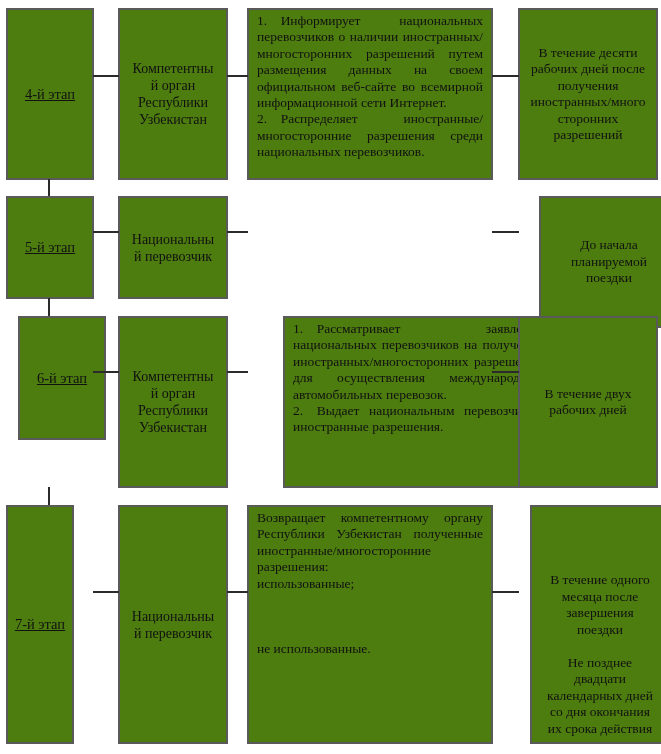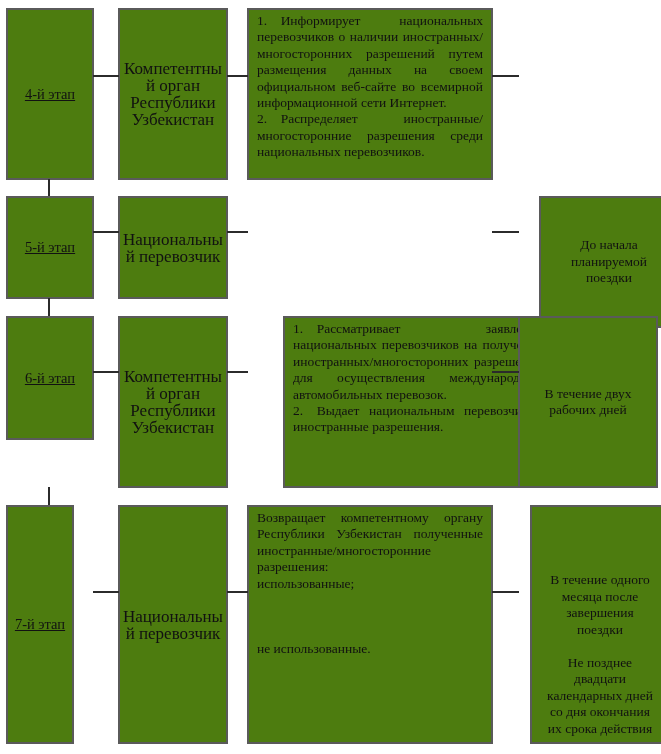--- a/index.html
+++ b/index.html
@@ -27,21 +27,21 @@
     justify-content: center;
     text-align: center;
     font-size: 14.5px;
     text-decoration: underline;
   }
   .actor {
     display: flex;
     align-items: center;
     justify-content: center;
     text-align: center;
-    font-size: 17px;
+    font-size: 14px;
     line-height: 17px;
     white-space: pre-line;
   }
   .desc {
     padding: 3px 8px;
     font-size: 13.5px;
     line-height: 16.4px;
     text-align: justify;
     white-space: pre-line;
   }
@@ -77,20 +77,28 @@
     <span>4-й этап</span>
   </div>
   <div class="box actor" style="left:118px; top:8px; width:110px; height:172px;">
     <span>Компетентны
 й орган
 Республики
 Узбекистан</span>
   </div>
   <div class="box desc" style="left:247px; top:8px; width:246px; height:172px;">1. Информирует национальных перевозчиков о наличии иностранных/ многосторонних разрешений путем размещения данных на своем официальном веб-сайте во всемирной информационной сети Интернет.
 2. Распределяет иностранные/ многосторонние разрешения среди национальных перевозчиков.</div>
+  <div class="box timing" style="left:518px; top:8px; width:140px; height:172px;">
+    <span>В течение десяти
+рабочих дней после
+получения
+иностранных/много
+сторонних
+разрешений</span>
+  </div>
   <div class="line h-line" style="left:93px; top:75px; width:26px;"></div>
   <div class="line h-line" style="left:227px; top:75px; width:21px;"></div>
   <div class="line h-line" style="left:492px; top:75px; width:27px;"></div>
 
   <div class="line v-line" style="left:48px; top:179px; height:18px;"></div>
 
   <div class="box stage" style="left:6px; top:196px; width:88px; height:103px;">
     <span>5-й этап</span>
   </div>
   <div class="box actor" style="left:118px; top:196px; width:110px; height:103px;">
@@ -101,21 +109,21 @@
     <span>До начала
 планируемой
 поездки</span>
   </div>
   <div class="line h-line" style="left:93px; top:231px; width:26px;"></div>
   <div class="line h-line" style="left:227px; top:231px; width:21px;"></div>
   <div class="line h-line" style="left:492px; top:231px; width:27px;"></div>
 
   <div class="line v-line" style="left:48px; top:298px; height:19px;"></div>
 
-  <div class="box stage" style="left:6px; top:316px; width:88px; height:124px;">
+  <div class="box stage" style="left:18px; top:316px; width:88px; height:124px;">
     <span>6-й этап</span>
   </div>
   <div class="box actor" style="left:118px; top:316px; width:110px; height:172px;">
     <span>Компетентны
 й орган
 Республики
 Узбекистан</span>
   </div>
   <div class="box desc" style="left:247px; top:316px; width:270px; height:172px;margin-left:36px;">1. Рассматривает заявления национальных перевозчиков на получение иностранных/⁠многосторонних разрешений для осуществления международных автомобильных перевозок.
 2. Выдает национальным перевозчикам иностранные разрешения.</div>

